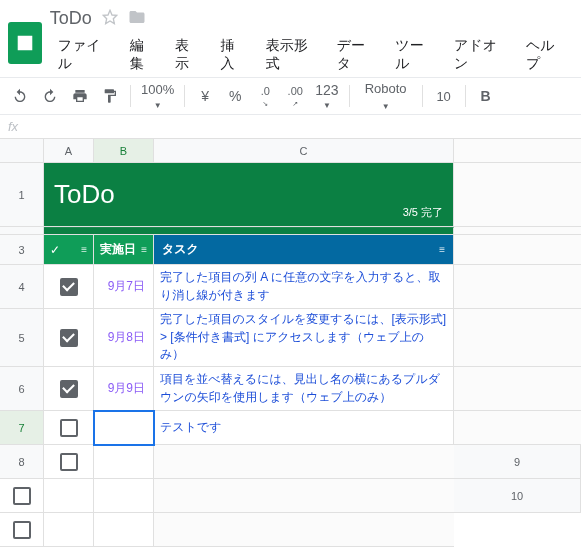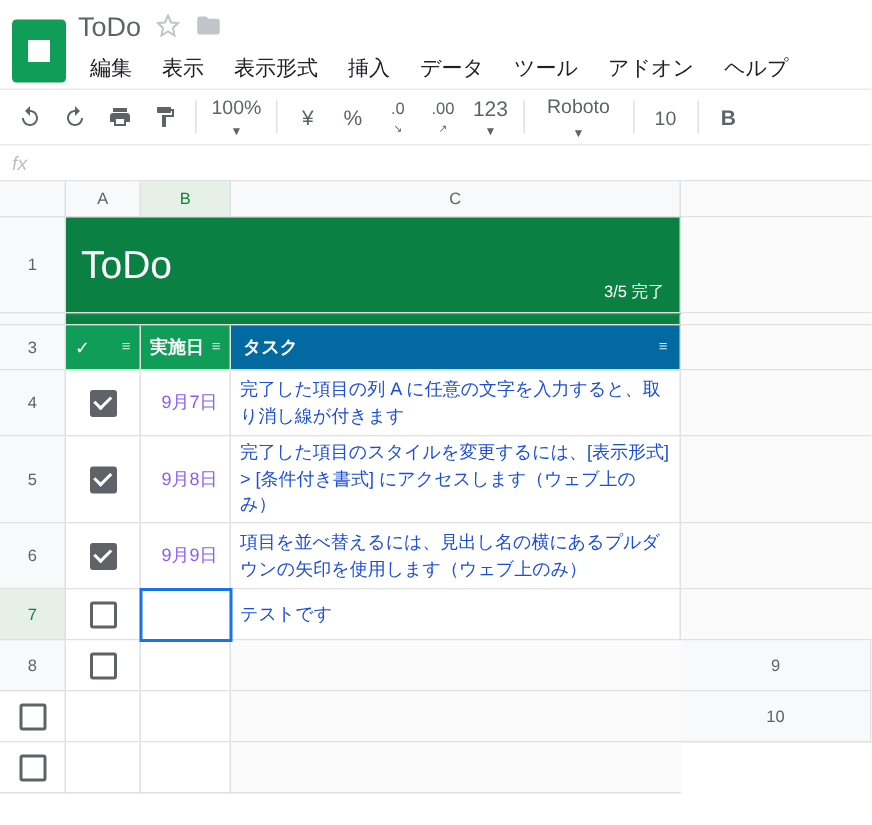--- a/index.html
+++ b/index.html
@@ -155,24 +155,25 @@
             <polygon points="12 2 15 9 22 9.5 17 14.5 18.5 22 12 18 5.5 22 7 14.5 2 9.5 9 9"></polygon>
           </svg>
       </span>
       <span class="folder-icon">
         <svg width="18" height="18" viewBox="0 0 24 24" fill="#c1c4c8">
             <path d="M10 4H4c-1.1 0-2 .9-2 2v12c0 1.1.9 2 2 2h16c1.1 0 2-.9 2-2V8c0-1.1-.9-2-2-2h-8l-2-2z"></path>
           </svg>
       </span>
     </div>
     <div class="menubar">
+      <span>ファイル</span>
       <span>編集</span>
       <span>表示</span>
+      <span>挿入</span>
       <span>表示形式</span>
-      <span>挿入</span>
       <span>データ</span>
       <span>ツール</span>
       <span>アドオン</span>
       <span>ヘルプ</span>
     </div>
   </div>
 </div>
 
 <div class="toolbar">
   <div class="tbtn">

